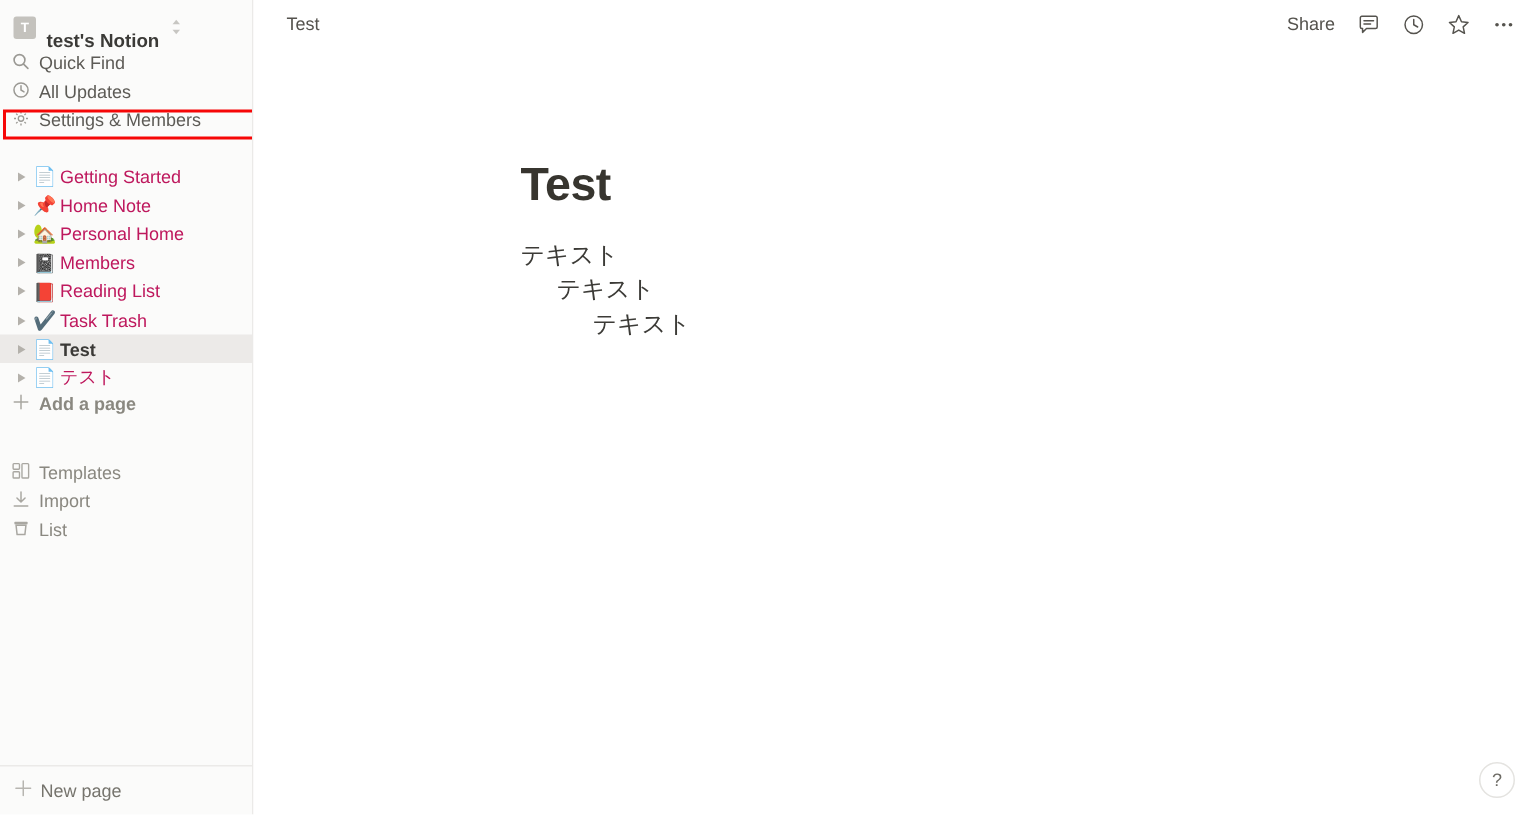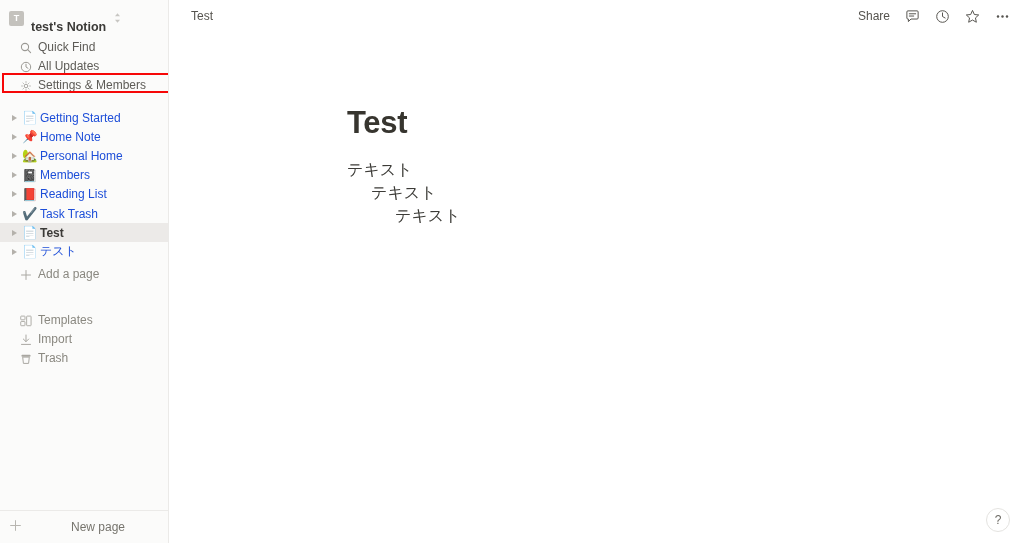--- a/index.html
+++ b/index.html
@@ -38,22 +38,22 @@
   }
   #ws-name {
     font-size: 12.5px; font-weight: 600; color: #3b3a37;
     white-space: nowrap;
     margin-top: 18px;
   }
   .ws-chevrons { width: 9px; height: 12px; flex: 0 0 9px; opacity: .45; }
 
   
   .sb-row {
-    display: flex; align-items: flex-end;
-    height: 19px; padding-left: 20px; padding-right: 8px;
+    display: flex; align-items: flex-start;
+    height: 19px; padding-left: 8px; padding-right: 8px;
     cursor: pointer; white-space: nowrap;
   }
   .sb-row .ico {
     width: 16px; flex: 0 0 16px;
     display: flex; align-items: center; justify-content: flex-start;
     opacity: .72;
   }
   .sb-row .lbl { font-size: 12px; color: #5d5b56; padding-left: 2px; }
 
   #nav-group { margin-top: 4px; }
@@ -89,39 +89,39 @@
     width: 0; height: 0;
     border-top: 3.5px solid transparent;
     border-bottom: 3.5px solid transparent;
     border-left: 5px solid #b4b1ab;
   }
   .pg-emoji {
     width: 18px; flex: 0 0 18px;
     font-size: 12.5px; line-height: 19px; text-align: center;
     font-family: "DejaVu Sans", sans-serif;
   }
-  .pg-label { font-size: 12px; color: #1d4ed8; padding-left: 1px; }
-
-  #addpage-row { margin-top: 0px; }
+  .pg-label { font-size: 12px; color: #be185d; padding-left: 1px; }
+
+  #addpage-row { margin-top: 0px; font-weight: bold; }
   #addpage-row .lbl, #utility .lbl { color: #8a8880; }
 
   #utility { margin-top: 27px; }
 
   
   #sb-footer {
     position: absolute; left: 0; bottom: 0;
     width: 168px; height: 33px;
     border-top: 1px solid #ebeae8;
     display: flex; align-items: center;
     padding-left: 9px;
     cursor: pointer;
     background: #fbfbfa;
   }
   #sb-footer .ico { width: 16px; flex: 0 0 16px; opacity: .6; }
-  #sb-footer .lbl { font-size: 12px; color: #76746d; padding-left: 2px; margin-left: 44px; }
+  #sb-footer .lbl { font-size: 12px; color: #76746d; padding-left: 2px; }
 
   
   #main { flex: 1 1 auto; position: relative; background: #ffffff; height: 543px; }
   #topbar {
     height: 32px; display: flex; align-items: center;
     padding: 0 14px 0 22px;
   }
   #breadcrumb {
     font-size: 12px; color: #55534e; cursor: pointer;
   }
@@ -312,21 +312,21 @@
           <span class="lbl">Import</span>
         </div>
 
         <div class="sb-row">
           <span class="ico">
             <svg width="12" height="12" viewBox="0 0 12 12">
               <rect x="1.6" y="1.8" width="8.8" height="1.9" rx="0.5" fill="#8a8880"></rect>
               <path d="M2.7 4.1 H9.3 L8.6 10.4 H3.4 Z" fill="none" stroke="#8a8880" stroke-width="1" stroke-linejoin="round"></path>
             </svg>
           </span>
-          <span class="lbl">Trash</span>
+          <span class="lbl">List</span>
         </div>
       </div>
     </div>
 
     <div id="sb-footer">
       <span class="ico">
         <svg width="13" height="13" viewBox="0 0 13 13">
           <path d="M6.5 1.6 V11.4 M1.6 6.5 H11.4" stroke="#8a8880" stroke-width="1" stroke-linecap="round"></path>
         </svg>
       </span>

